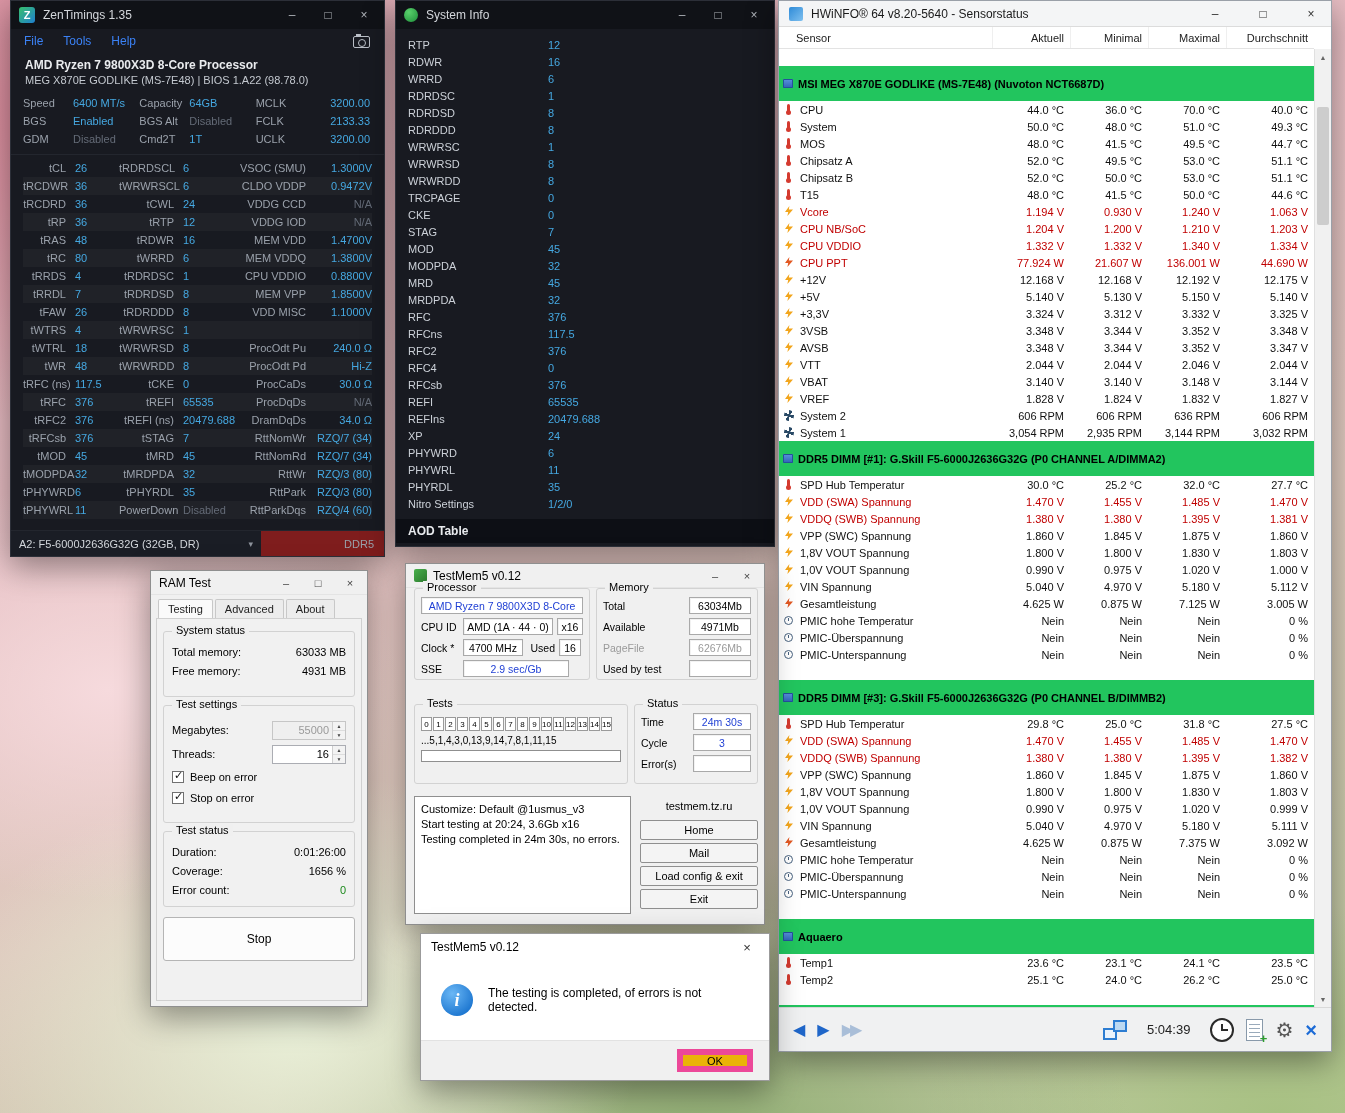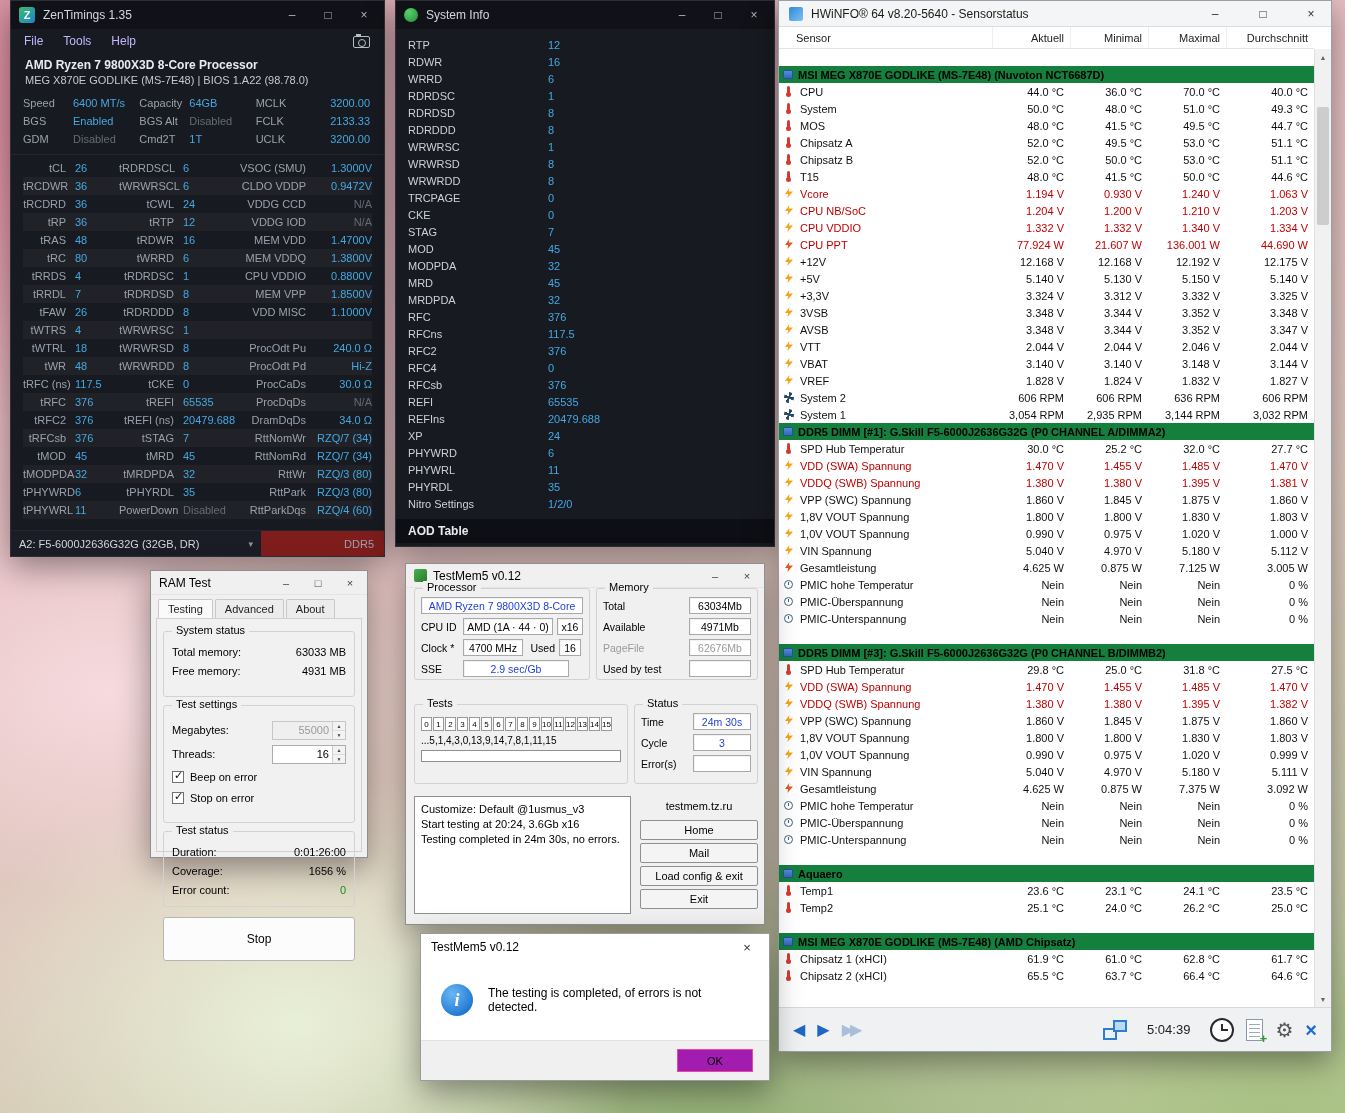--- a/index.html
+++ b/index.html
@@ -18,21 +18,21 @@
 .dark{background:#181a21;border:1px solid #2c2f38;color:#d6dae0}
 .tb-dark{height:28px;display:flex;align-items:center;background:#101217;padding:0 6px 0 8px;gap:8px}
 .tb-title{font-size:12px;color:#d4d7dc;flex:1;white-space:nowrap}
 .tb-ctl{width:28px;text-align:center;color:#aeb2b8;font-size:12px;cursor:default}
 .zt-ico{width:16px;height:16px;border-radius:3px;background:linear-gradient(135deg,#37c06c,#1f7fd0);color:#fff;font-size:11px;font-weight:bold;display:flex;align-items:center;justify-content:center}
 .si-ico{width:14px;height:14px;border-radius:50%;background:radial-gradient(circle at 35% 30%,#59d06b,#1e8f3a)}
 
 
 .zt{left:10px;top:0;width:375px;height:557px}
 .zt-menu{height:24px;display:flex;align-items:center;gap:2px;padding:0 4px}
-.zt-menu-item{font-size:12px;color:#c4b5fd;padding:2px 9px}
+.zt-menu-item{font-size:12px;color:#3b82f6;padding:2px 9px}
 .zt-cam{position:absolute;top:35px;right:14px;width:17px;height:12px;border:1px solid #b9bec6;border-radius:2px}
 .zt-cam::before{content:"";position:absolute;left:4px;top:2px;width:6px;height:6px;border:1px solid #b9bec6;border-radius:50%}
 .zt-cam::after{content:"";position:absolute;top:-3px;left:2px;width:5px;height:2px;background:#b9bec6}
 .zt-cpu{font-size:12px;font-weight:bold;color:#e9ebee;padding:5px 14px 0}
 .zt-board{font-size:11px;color:#c3c8cf;padding:2px 14px 6px}
 .zt-info{display:grid;grid-template-columns:1fr 1fr 1fr;padding:2px 12px 6px;border-bottom:1px solid #23262e}
 .zt-cell{display:flex;align-items:center;height:18px;font-size:11px}
 .zt-cell .zt-l{width:50px;text-align:left;padding-right:12px;color:#9aa1ab;white-space:nowrap}
 .zt-cell .zt-v{flex:1;color:#45a8e1;white-space:nowrap}
 .zt-cell.ci2 .zt-v{text-align:right;padding-right:2px}
@@ -62,21 +62,21 @@
 .tb-light{height:26px;display:flex;align-items:center;background:#f4f5f6;border-bottom:1px solid #dcdcdc;padding-left:10px;gap:8px}
 .hw-ico{width:14px;height:14px;border-radius:2px;background:linear-gradient(135deg,#2e8bd8,#7fc0ef)}
 .tb-title-l{font-size:12px;color:#1a1a1a;flex:1;white-space:nowrap}
 .tb-ctl-l{width:40px;height:26px;display:flex;align-items:center;justify-content:center;color:#333;font-size:12px}
 .hw-head{position:absolute;top:26px;left:0;right:17px;height:22px;display:flex;align-items:center;border-bottom:1px solid #e3e3e3;background:#fff;font-size:11px;color:#222}
 .hw-name-h{flex:1;padding-left:17px}
 .hw-val-h{width:78px;height:100%;display:flex;align-items:center;justify-content:flex-end;padding-right:6px;border-left:1px solid #efefef}
 .hw-val-h.v4{width:88px}
 .hw-body{position:absolute;top:48px;left:0;right:17px;bottom:44px;overflow:hidden;background:#fff}
 .hw-gap{height:17px}
-.hw-sec{display:flex;align-items:center;height:17px;background:#15803d;gap:5px;padding-left:4px}
+.hw-sec{display:flex;align-items:center;height:35px;background:#22c55e;gap:5px;padding-left:4px}
 .hw-sec-t{font-size:11px;font-weight:bold;color:#000;white-space:nowrap}
 .ic-chip{width:10px;height:9px;flex:0 0 10px;background:linear-gradient(#5a93dd,#2f62b5);box-shadow:inset 0 0 0 1px #24509b;border-radius:1px}
 .hw-row{display:flex;align-items:center;height:17px;font-size:11px;color:#111}
 .hw-row.red{color:#c00000}
 .ic{width:10px;height:11px;flex:0 0 10px;margin-left:5px;margin-right:6px;position:relative}
 .hw-n{flex:1;white-space:nowrap;overflow:hidden}
 .hw-v{width:78px;text-align:right;padding-right:6px;white-space:nowrap}
 .hw-v.v4{width:88px}
 .ic-temp::before{content:"";position:absolute;left:3px;top:0;width:3px;height:8px;background:#d43a2f;border-radius:2px}
 .ic-temp::after{content:"";position:absolute;left:2px;bottom:0;width:5px;height:5px;background:#d43a2f;border-radius:50%}
@@ -111,21 +111,21 @@
 
 .lightwin{background:#f0f0f0;border:1px solid #8f8f8f}
 .tb-app{height:24px;display:flex;align-items:center;background:#f0f0f0;padding:0 4px 0 8px;gap:6px;border-bottom:1px solid #e4e4e4}
 .tb-app .t{font-size:12px;color:#000;flex:1;white-space:nowrap}
 .tb-app .c{width:26px;height:22px;display:flex;align-items:center;justify-content:center;color:#444;font-size:11px}
 .tm-ico{width:13px;height:13px;border-radius:2px;background:linear-gradient(135deg,#49b04c,#2c7a2e)}
 .grp{position:absolute;border:1px solid #d2d2d2;border-radius:3px}
 .grp .cap{position:absolute;top:-8px;left:8px;background:#f0f0f0;padding:0 4px;font-size:11px;color:#000;white-space:nowrap}
 
 
-.rt{left:150px;top:570px;width:218px;height:288px}
+.rt{left:150px;top:570px;width:218px;height:437px}
 .rt-tabs{position:absolute;top:28px;left:7px;display:flex}
 .rt-tab{font-size:11px;padding:3px 9px;border:1px solid #c8c8c8;border-bottom:none;background:#ececec;color:#222;border-radius:2px 2px 0 0;margin-right:2px}
 .rt-tab.act{background:#fafafa;position:relative;z-index:2}
 .rt-page{position:absolute;top:47px;left:5px;right:5px;bottom:5px;border:1px solid #d0d0d0;background:#f1f1f1}
 .rt .grp{left:12px;right:12px}
 .rt-line{display:flex;align-items:center;font-size:11px;color:#000;padding:0 8px;height:19px}
 .rt-line .val{margin-left:auto}
 .rt-input{margin-left:auto;width:74px;height:19px;border:1px solid #abadb3;background:#fff;display:flex;align-items:center;justify-content:flex-end;padding-right:16px;font-size:11px;position:relative}
 .rt-input.dis{background:#efefef;color:#9a9a9a;border-color:#c6c6c6}
 .spin{position:absolute;right:0;top:0;bottom:0;width:13px;border-left:1px solid #cfcfcf;display:flex;flex-direction:column}
@@ -160,21 +160,21 @@
 
 .dlg{left:420px;top:933px;width:350px;height:148px;background:#fff;border:1px solid #9b9b9b}
 .tb-dlg{height:26px;display:flex;align-items:center;padding-left:10px;background:#fff}
 .tb-dlg .t{font-size:12px;color:#000;flex:1}
 .dlg-x{width:44px;height:26px;display:flex;align-items:center;justify-content:center;color:#333;font-size:13px}
 .dlg-body{position:absolute;top:26px;left:0;right:0;bottom:40px;display:flex;align-items:center;gap:15px;padding:0 20px}
 .info-ico{flex:0 0 32px;height:32px;border-radius:50%;background:radial-gradient(circle at 35% 30%,#6ab7f5,#1f78d1 75%);position:relative}
 .info-ico::after{content:"i";position:absolute;inset:0;display:flex;align-items:center;justify-content:center;color:#fff;font:italic bold 18px "Liberation Serif",serif}
 .dlg-msg{font-size:12px;color:#000}
 .dlg-foot{position:absolute;left:0;right:0;bottom:0;height:40px;background:#f0f0f0;border-top:1px solid #e2e2e2;display:flex;align-items:center;justify-content:flex-end;padding-right:16px}
-.btn-ok{width:76px;height:23px;background:#a21caf;border:1px solid #ec4899;font-size:11px;color:#000;font-family:inherit}
+.btn-ok{width:76px;height:23px;background:#eab308;border:6px solid #ec4899;font-size:11px;color:#000;font-family:inherit}
 </style>
 </head>
 <body>
 
 <div class="bg"></div>
 
 <section class="win dark zt">
   <header class="tb-dark">
     <span class="zt-ico">Z</span>
     <span class="tb-title">ZenTimings 1.35</span>

